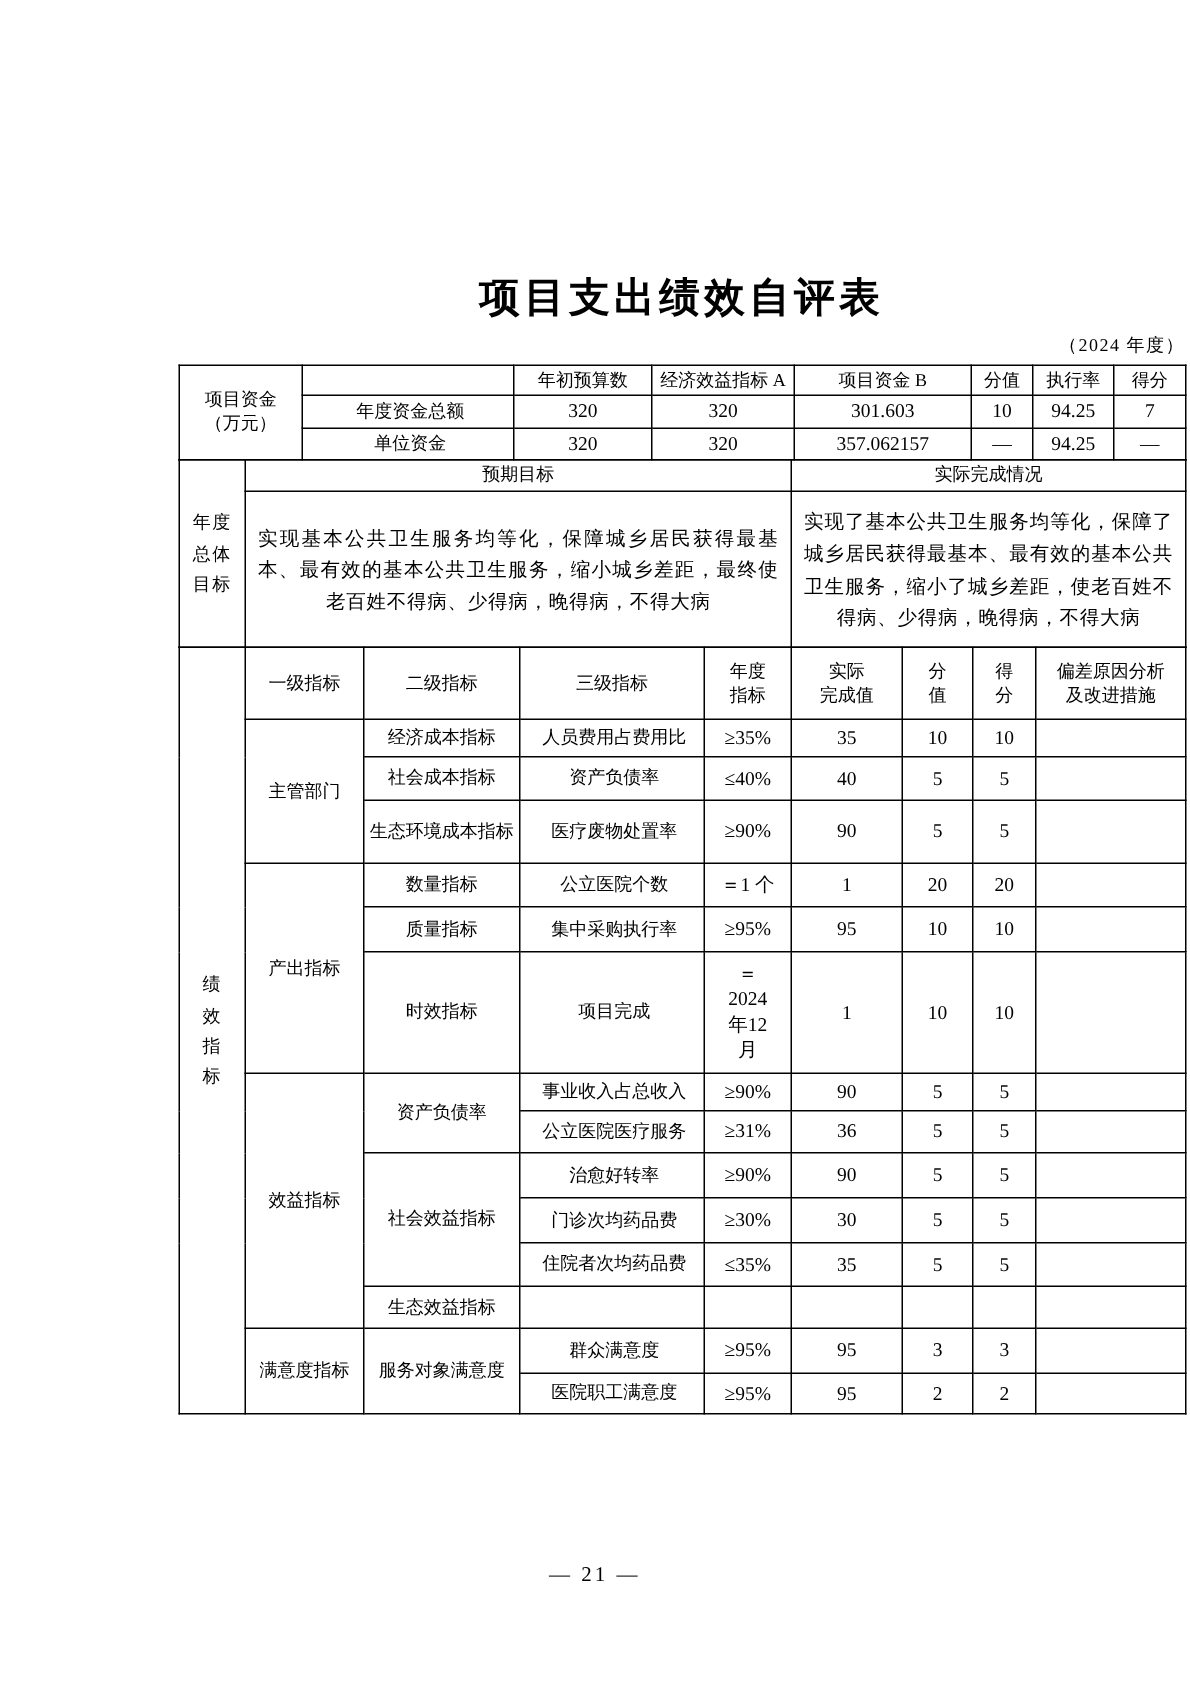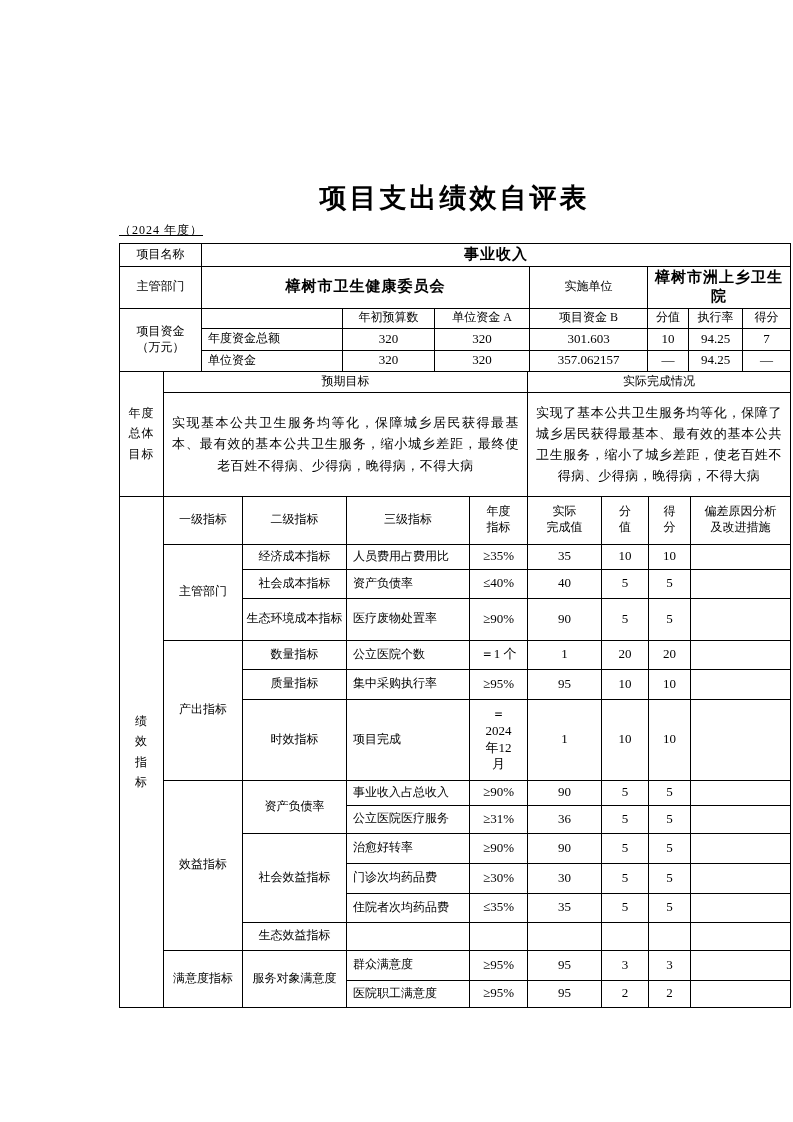--- a/index.html
+++ b/index.html
@@ -3,88 +3,68 @@
 <meta charset="utf-8">
 <style>
   html,body{margin:0;padding:0;}
   body{width:793px;height:1122px;background:#ffffff;position:relative;
        font-family:"Liberation Serif","DejaVu Serif",serif;color:#000;}
   .page{position:absolute;left:0;top:0;width:793px;height:1122px;background:#fff;overflow:hidden;}
 
   .title{position:absolute;left:119px;top:180px;width:671px;text-align:center;
          font-family:"Liberation Sans","DejaVu Sans",sans-serif;
          font-weight:700;font-size:27px;letter-spacing:3px;}
-  .subtitle{position:absolute;left:119px;top:222px;width:671px;text-align:left;
-            font-size:12px;letter-spacing:1px;text-decoration:underline;}
+  .subtitle{position:absolute;left:119px;top:222px;width:671px;text-align:right;
+            font-size:12px;letter-spacing:1px;}
 
   .tables{position:absolute;left:119px;top:243px;width:671px;}
   table{border-collapse:collapse;table-layout:fixed;width:671px;}
   table + table{margin-top:-1px;}
   td{border:1px solid #000;text-align:center;vertical-align:middle;
      font-size:12px;line-height:1.3;padding:1px 3px;overflow:hidden;word-break:break-all;}
   .pre{white-space:pre-line;}
   .big{font-size:15px;font-weight:600;letter-spacing:1px;}
   .num{font-size:13px;font-family:"Liberation Serif","DejaVu Serif",serif;}
-  .left{text-align:left;padding-left:6px;}
+  .left{text-align:center;padding-left:6px;}
   .goal{font-size:13px;line-height:1.62;text-align:justify;text-align-last:center;
         padding:4px 8px;letter-spacing:0.5px;}
   .vlabel{letter-spacing:1px;line-height:1.7;}
 
   .footer{position:absolute;left:0;top:1043px;width:793px;text-align:center;
           font-size:14px;letter-spacing:2px;}
 </style>
 </head>
 <body>
 
 <div class="page">
 
   <div class="title">项目支出绩效自评表</div>
   <div class="subtitle">（2024 年度）</div>
 
   <div class="tables">
 
-    <table>
-      <colgroup>
-          <col style="width:82px">
-          <col style="width:328px">
-          <col style="width:118px">
-          <col style="width:143px">
-        </colgroup>
-      <tbody>
-          <tr style="height:22px">
-        <td>项目名称</td>
-        <td colspan="3" class="big">事业收入</td>
-      </tr>
-      <tr style="height:41px">
-        <td>主管部门</td>
-        <td class="big">樟树市卫生健康委员会</td>
-        <td>实施单位</td>
-        <td class="big">樟树市洲上乡卫生院</td>
-      </tr>
-    </tbody>
-      </table>
 
     <table>
       <colgroup>
           <col style="width:82px">
           <col style="width:141px">
           <col style="width:92px">
           <col style="width:95px">
           <col style="width:118px">
           <col style="width:41px">
           <col style="width:54px">
           <col style="width:48px">
         </colgroup>
       <tbody>
           <tr style="height:20px">
         <td rowspan="3" class="pre">项目资金
 （万元）</td>
         <td></td>
         <td>年初预算数</td>
-        <td>单位资金 A</td>
+        <td>经济效益指标 A</td>
         <td>项目资金 B</td>
         <td>分值</td>
         <td>执行率</td>
         <td>得分</td>
       </tr>
       <tr style="height:22px">
         <td class="left">年度资金总额</td>
         <td class="num">320</td>
         <td class="num">320</td>
         <td class="num">301.603</td>
@@ -288,13 +268,14 @@
         <td class="num">95</td>
         <td class="num">2</td>
         <td class="num">2</td>
         <td></td>
       </tr>
     </tbody>
       </table>
 
   </div>
 
+  <div class="footer">— 21 —</div>
 </div>
 
 </body></html>

